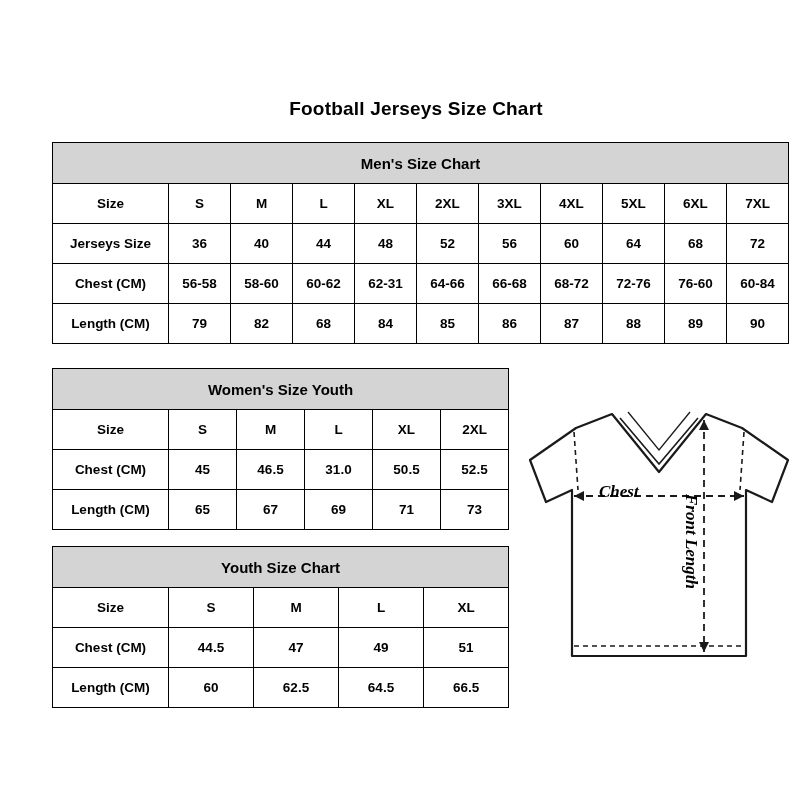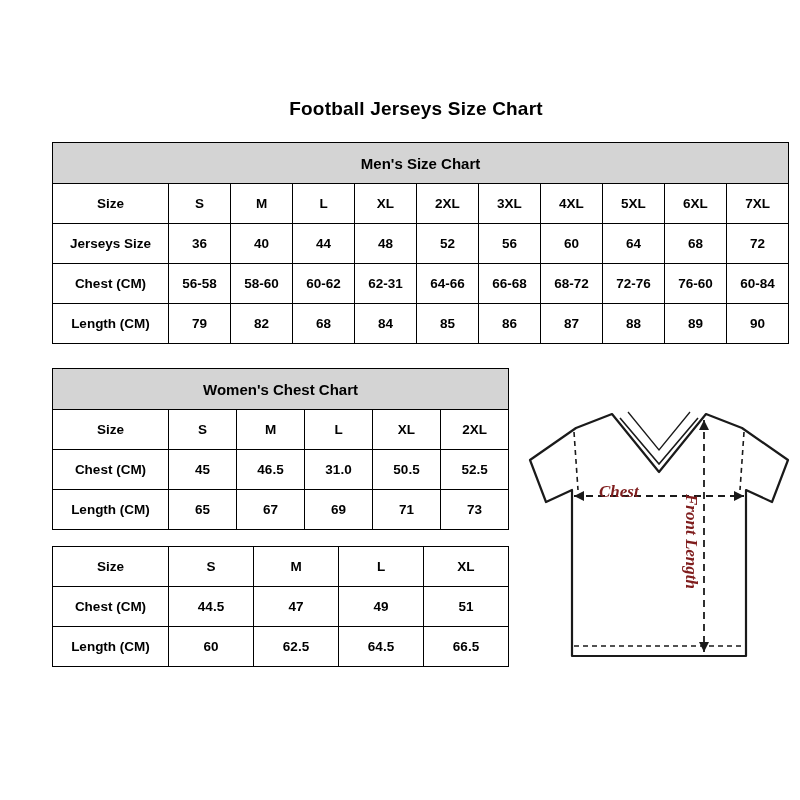--- a/index.html
+++ b/index.html
@@ -84,21 +84,21 @@
     top: 398px;
     width: 286px;
     height: 290px;
   }
   .diagram-label {
     position: absolute;
     font-family: "Liberation Serif", serif;
     font-style: italic;
     font-weight: bold;
     font-size: 17px;
-    color: #7f1d1d;
+    color: #000000;
   }
   #chest-label {
     left: 83px;
     top: 84px;
   }
   #front-length-label {
     left: 168px;
     top: 96px;
     width: 16px;
     writing-mode: vertical-rl;
@@ -192,21 +192,21 @@
     <colgroup>
       <col style="width:116px">
       <col style="width:68px">
         <col style="width:68px">
         <col style="width:68px">
       <col style="width:68px">
         <col style="width:68px">
     </colgroup>
     <thead>
       <tr>
-        <th class="table-caption" colspan="6">Women's Chest Chart</th>
+        <th class="table-caption" colspan="6">Women's Size Youth</th>
       </tr>
       <tr>
         <td class="row-label">Size</td>
         <td>S</td>
         <td>M</td>
         <td>L</td>
         <td>XL</td>
         <td>2XL</td>
       </tr>
     </thead>
@@ -232,20 +232,23 @@
 
   <table class="size-table" id="youth-table">
     <colgroup>
       <col style="width:116px">
       <col style="width:85px">
         <col style="width:85px">
         <col style="width:85px">
       <col style="width:85px">
     </colgroup>
     <thead>
+      <tr>
+        <th class="table-caption" colspan="5">Youth Size Chart</th>
+      </tr>
       <tr>
         <td class="row-label">Size</td>
         <td>S</td>
         <td>M</td>
         <td>L</td>
         <td>XL</td>
       </tr>
     </thead>
     <tbody>
       <tr>

